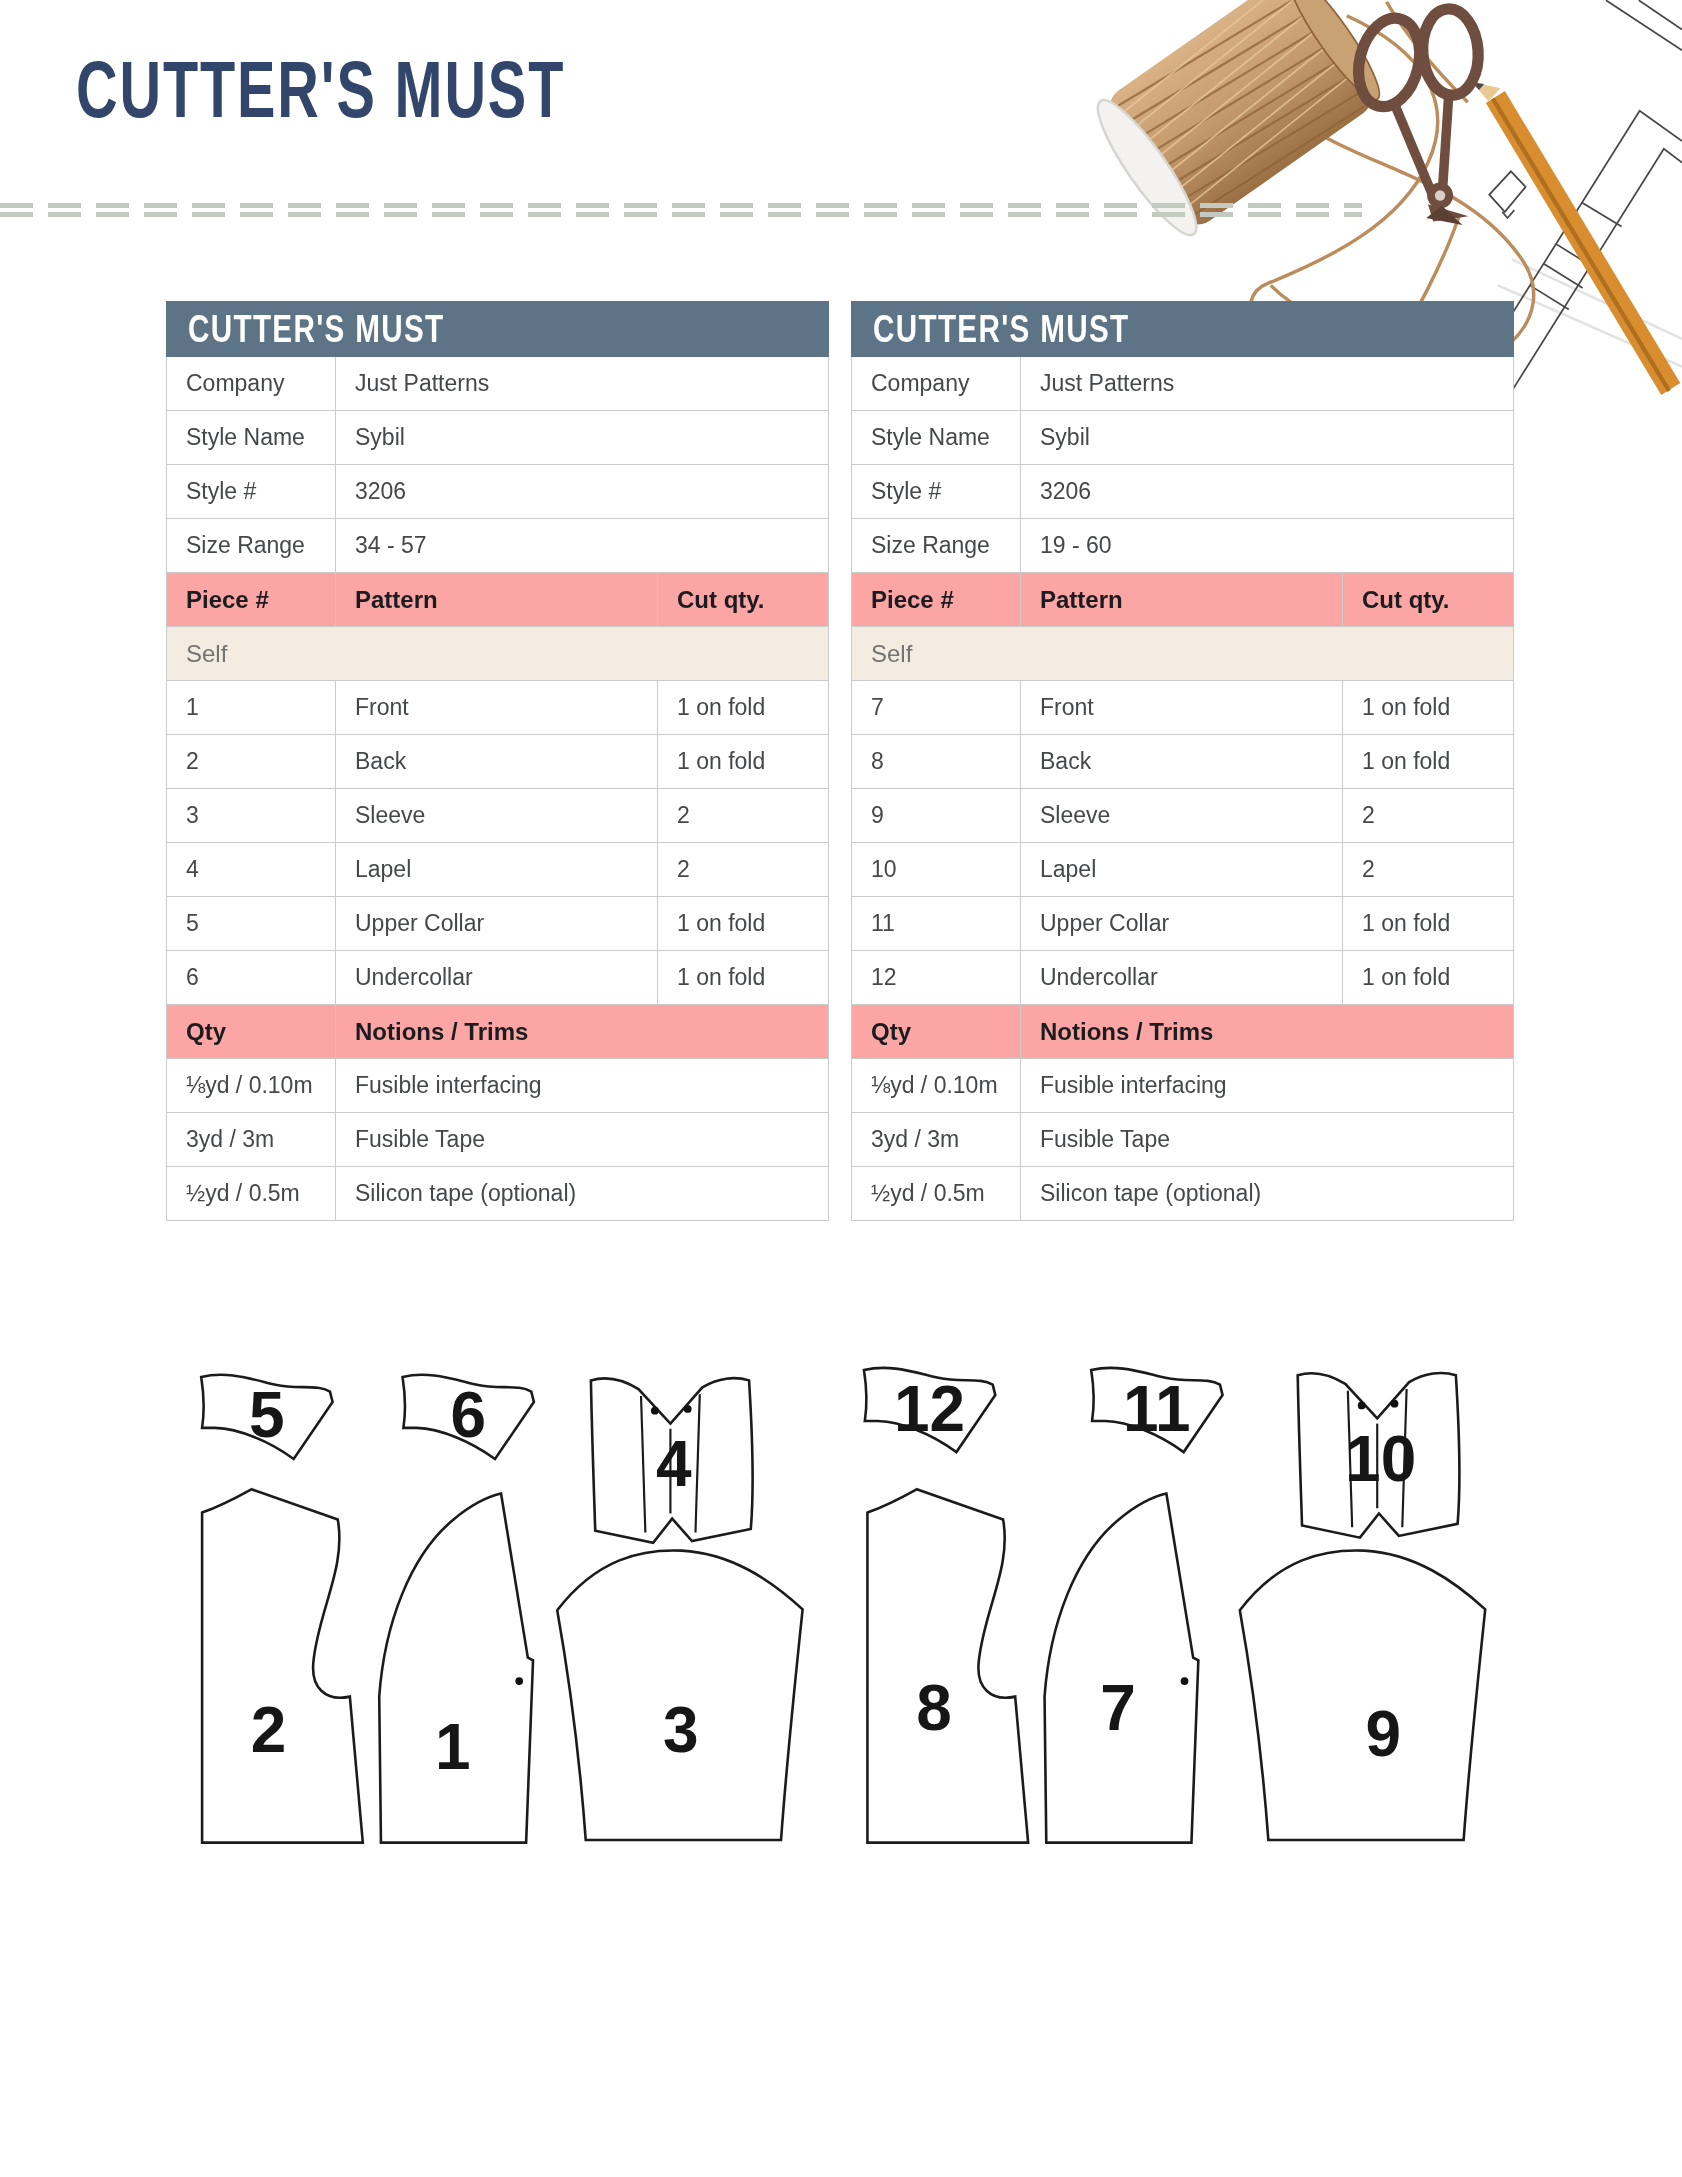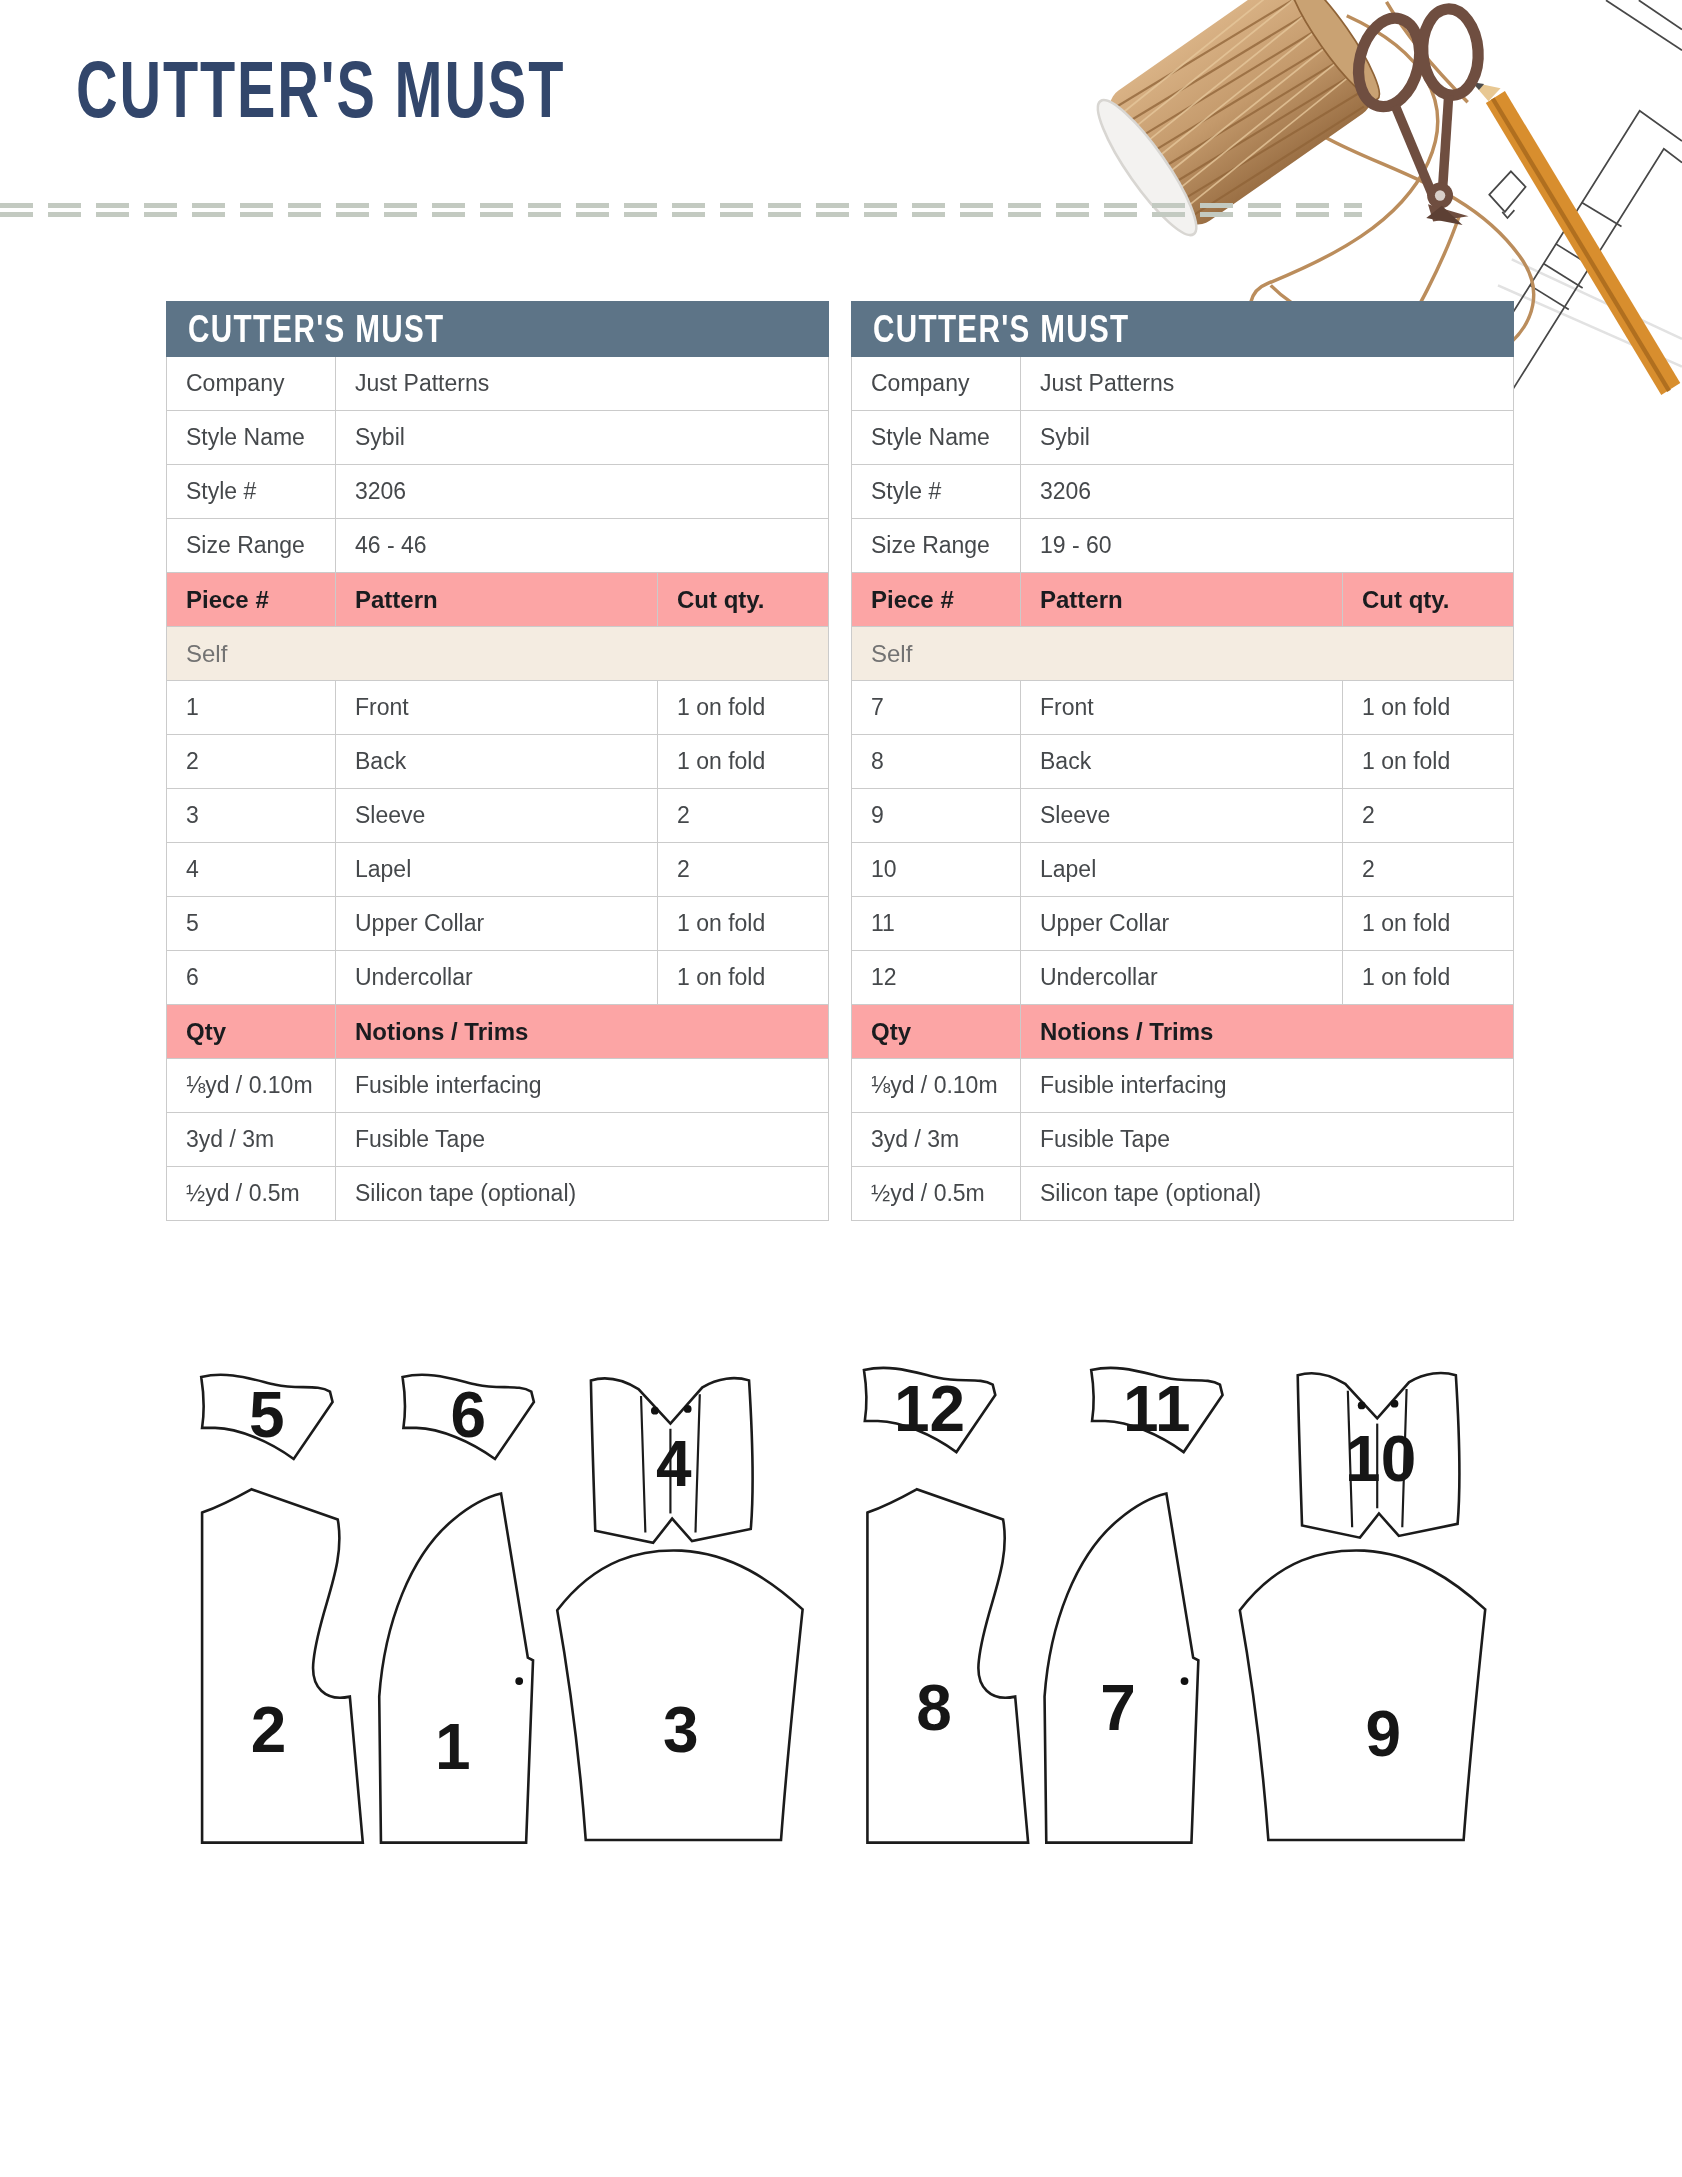--- a/index.html
+++ b/index.html
@@ -157,21 +157,21 @@
           <tr>
             <td>Style Name</td>
             <td colspan="2">Sybil</td>
           </tr>
           <tr>
             <td>Style #</td>
             <td colspan="2">3206</td>
           </tr>
           <tr>
             <td>Size Range</td>
-            <td colspan="2">46 - 46</td>
+            <td colspan="2">34 - 57</td>
           </tr>
           <tr class="hdr">
             <td>Piece #</td>
             <td>Pattern</td>
             <td>Cut qty.</td>
           </tr>
           <tr class="section">
             <td colspan="3">Self</td>
           </tr>
           <tr>

